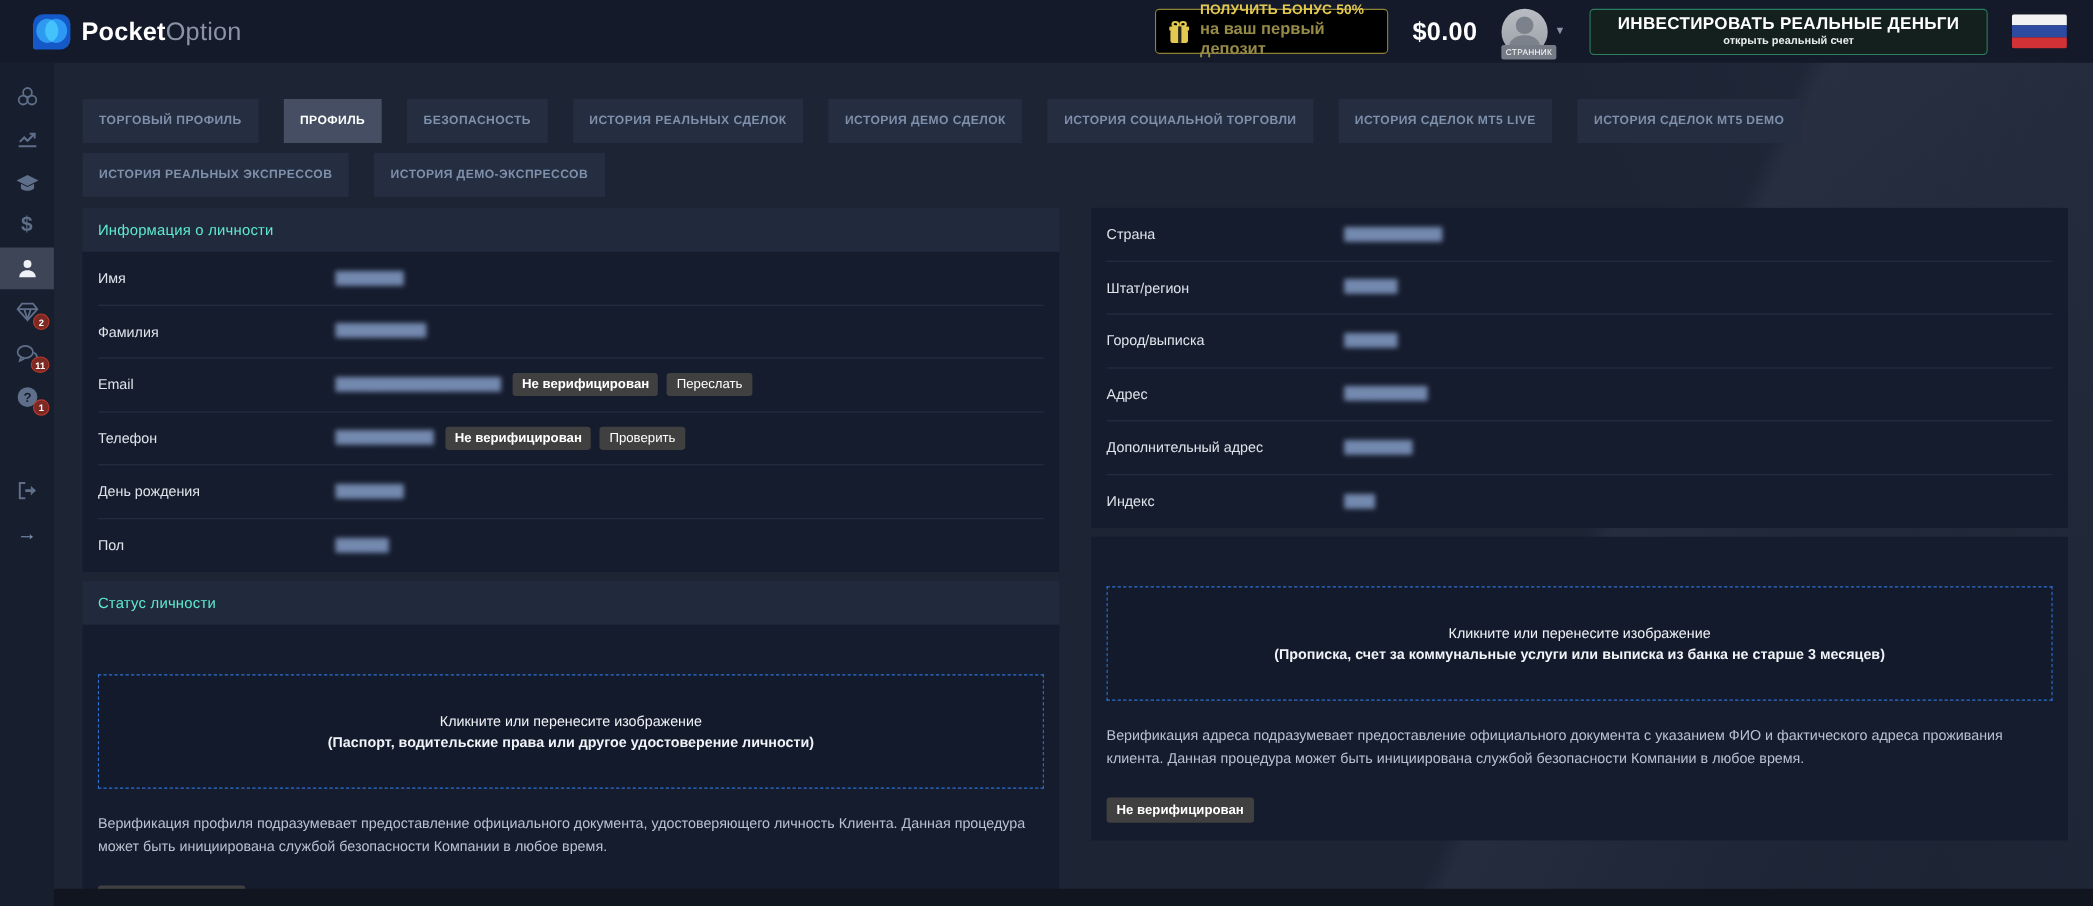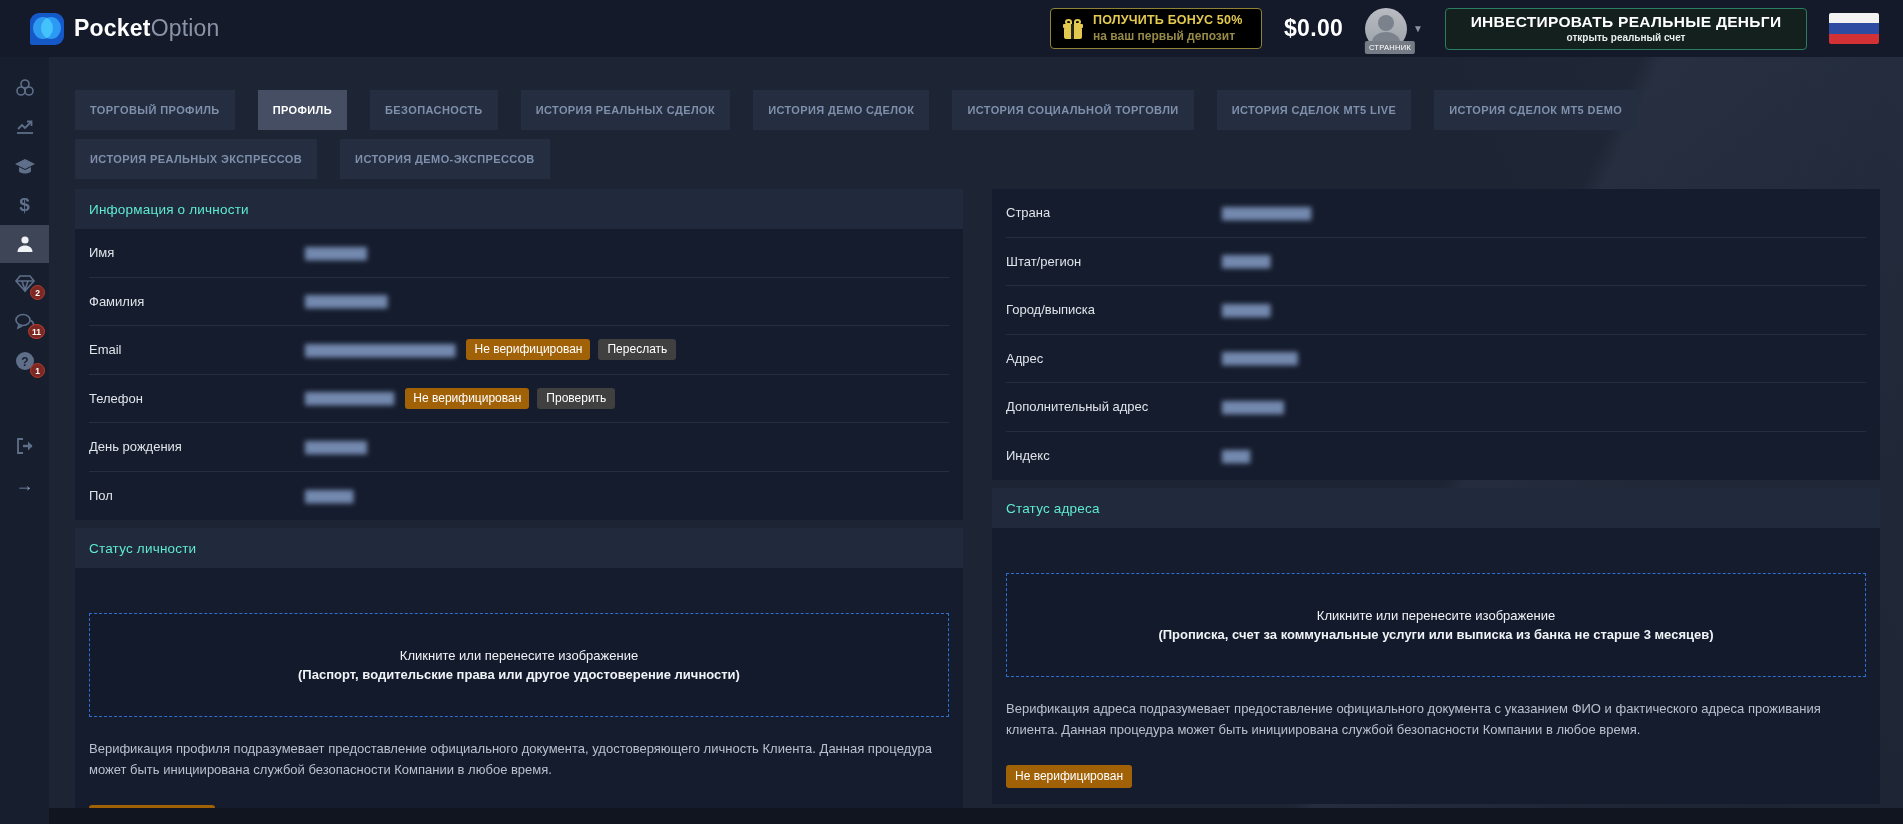--- a/index.html
+++ b/index.html
@@ -30,21 +30,21 @@
   .logo-text .b { color:#ffffff; font-weight:bold; }
   .logo-text .l { color:#8a94a6; font-weight:300; }
   .topbar-right { margin-left:auto; display:flex; align-items:center; gap:22px; }
   .bonus-btn {
     width:212px; height:41px; border:1px solid #8f8338; border-radius:4px;
     background:#000000; display:flex; align-items:center; gap:10px; padding:0 12px;
     cursor:pointer;
   }
   .bonus-texts { display:flex; flex-direction:column; line-height:1.25; }
   .bonus-title { color:#e3c94f; font-size:12.5px; font-weight:bold; letter-spacing:.2px; }
-  .bonus-sub { color:#968a47; font-size:12px; font-weight:bold; }
+  .bonus-sub { color:#968a47; font-size:15px; font-weight:bold; }
   .gift { width:20px; height:20px; position:relative; }
   .gift .box { position:absolute; left:1px; right:1px; top:8px; bottom:0; background:#e3c94f; border-radius:2px; }
   .gift .lid { position:absolute; left:0; right:0; top:5px; height:4px; background:#e3c94f; border-radius:1px; }
   .gift .ribbon { position:absolute; left:8px; top:5px; width:3px; bottom:0; background:#26271a; }
   .gift .bowl { position:absolute; left:2px; top:0; width:7px; height:6px; border:2px solid #e3c94f; border-radius:50% 50% 0 50%; }
   .gift .bowr { position:absolute; right:2px; top:0; width:7px; height:6px; border:2px solid #e3c94f; border-radius:50% 50% 50% 0; }
   .balance { color:#ffffff; font-size:23px; font-weight:bold; letter-spacing:.3px; }
   .avatar-wrap { display:flex; align-items:center; gap:6px; position:relative; cursor:pointer; }
   .avatar {
     width:42px; height:42px; border-radius:50%; position:relative; overflow:hidden;
@@ -126,22 +126,22 @@
     border-bottom:1px solid #262e44;
   }
   .info-row:last-child { border-bottom:none; }
   .info-label { width:216px; flex-shrink:0; font-size:13px; color:#dfe4ea; }
   .info-value {
     font-size:11px; color:#7e95bd; filter:blur(2.6px); opacity:.9;
     letter-spacing:-1px; user-select:none;
   }
   .row-badges { display:flex; gap:8px; margin-left:12px; }
   .badge-orange {
-    background:#a16207; color:#ffffff; font-size:12px; padding:3px 8px 4px;
-    border-radius:3px; white-space:nowrap;
+    background:#404040; color:#ffffff; font-size:12px; padding:3px 8px 4px;
+    border-radius:3px; white-space:nowrap;font-weight:bold;
   }
   .badge-blue {
     background:#404040; color:#ffffff; font-size:12px; padding:3px 9px 4px;
     border-radius:3px; white-space:nowrap; cursor:pointer; border:none;
     font-family:inherit;
   }
 
   .status-body { padding:14px 14px 16px; }
   .dropzone {
     margin-top:31px; height:104px; border:1px dashed #2e6fd0; background:#131a2b;
@@ -388,21 +388,20 @@
               <span class="info-value">█████████</span>
             </div>
             <div class="info-row">
               <span class="info-label">Индекс</span>
               <span class="info-value">████</span>
             </div>
           </div>
         </div>
 
         <div class="panel">
-          <div class="panel-header">Статус адреса</div>
           <div class="panel-body status-body">
             <div class="dropzone">
               <div class="drop-l1">Кликните или перенесите изображение</div>
               <div class="drop-l2">(Прописка, счет за коммунальные услуги или выписка из банка не старше 3 месяцев)</div>
             </div>
             <div class="status-desc">Верификация адреса подразумевает предоставление официального документа с указанием ФИО и фактического адреса проживания клиента. Данная процедура может быть инициирована службой безопасности Компании в любое время.</div>
             <div class="status-badge-row">
               <span class="badge-orange">Не верифицирован</span>
             </div>
           </div>

